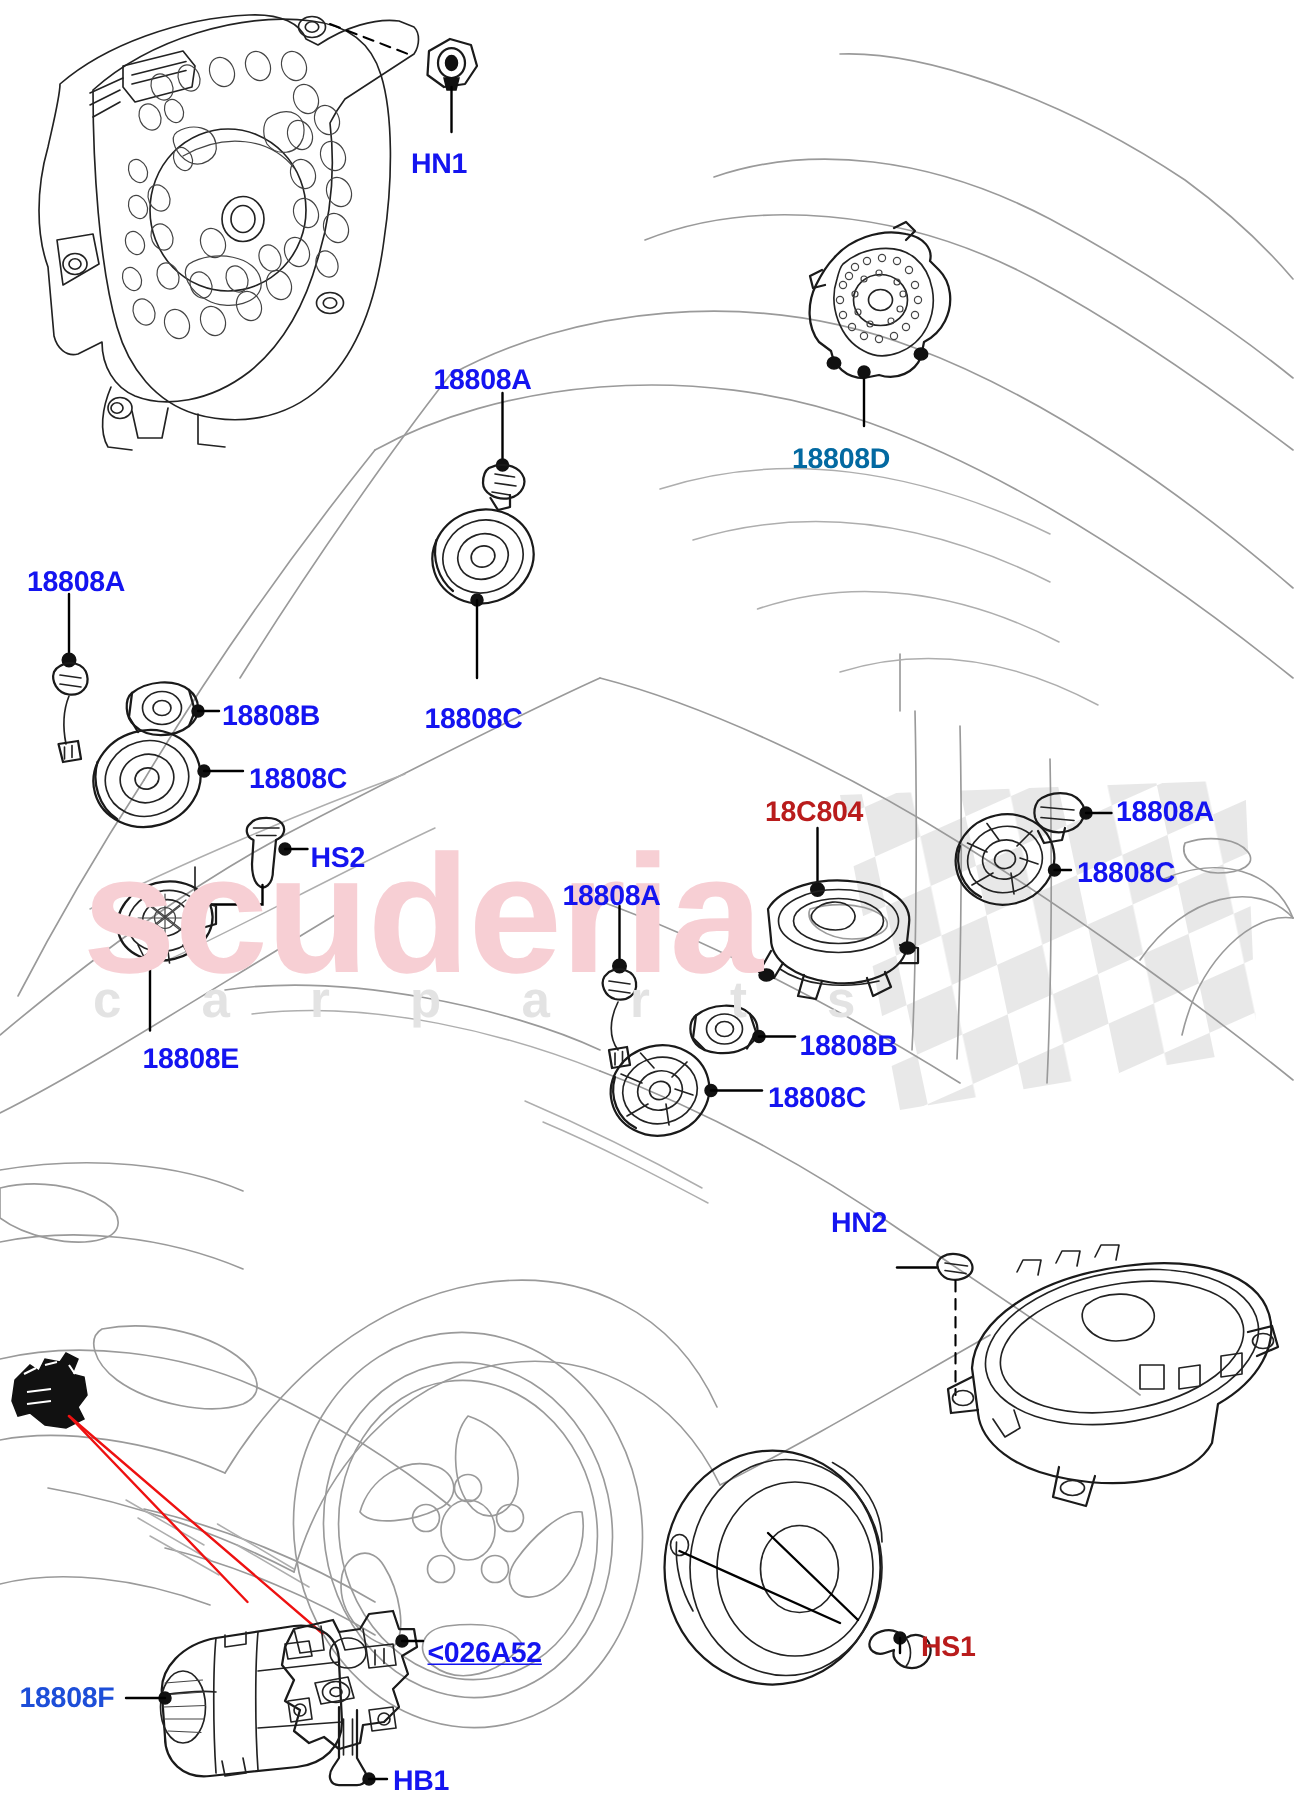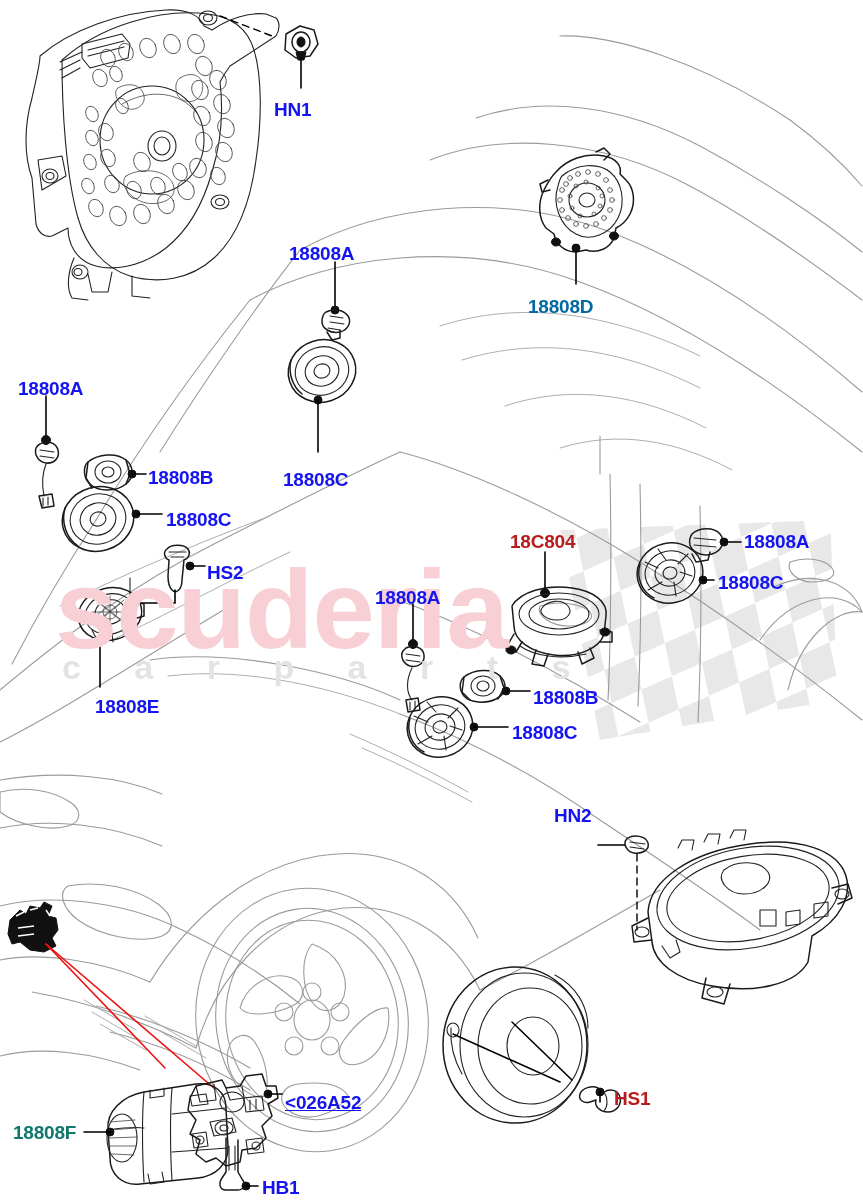--- a/index.html
+++ b/index.html
@@ -519,15 +519,15 @@
     <div class="lbl" style="left: 510px; top: 532px; color: #b91c1c;">18C804</div>
     <div class="lbl" style="left: 744px; top: 532px; color: rgb(20, 20, 240);">18808A</div>
     <div class="lbl" style="left: 375px; top: 588px; color: rgb(20, 20, 240);">18808A</div>
     <div class="lbl" style="left: 718px; top: 573px; color: rgb(20, 20, 240);">18808C</div>
     <div class="lbl" style="left: 63px; top: 697px; color: rgb(20, 20, 240); margin-left: 32px;">18808E</div>
     <div class="lbl" style="left: 533px; top: 688px; color: rgb(20, 20, 240);">18808B</div>
     <div class="lbl" style="left: 512px; top: 723px; color: rgb(20, 20, 240);">18808C</div>
     <div class="lbl" style="left: 554px; top: 806px; color: rgb(20, 20, 240);">HN2</div>
     <div class="lbl" style="left: 589px; top: 1089px; color: #b91c1c; margin-left: 25px;">HS1</div>
     <div class="lbl" style="left: 285px; top: 1093px; color: rgb(20, 20, 240); text-decoration: underline;">&lt;026A52</div>
-    <div class="lbl" style="left: 13px; top: 1123px; color: #0f766e;">18808F</div>
+    <div class="lbl" style="left: 13px; top: 1123px; color: #1d4ed8;">18808F</div>
     <div class="lbl" style="left: 262px; top: 1178px; color: rgb(20, 20, 240);">HB1</div>
   </div>
 
 </body></html>

